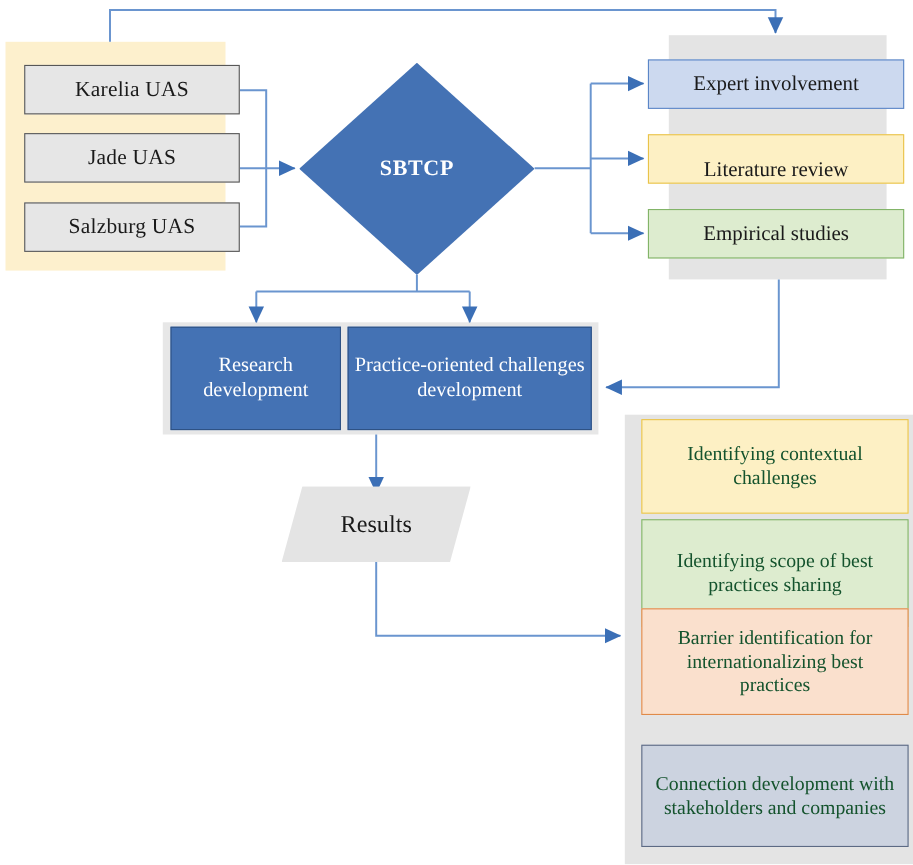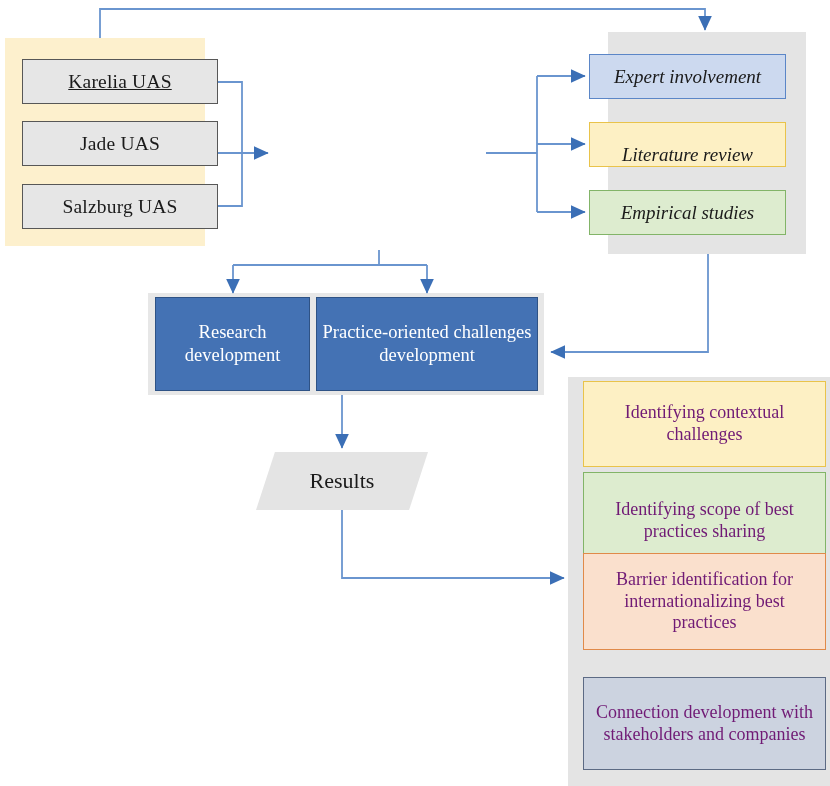--- a/index.html
+++ b/index.html
@@ -47,21 +47,21 @@
   }
 
   
   .uas-box {
     background: #e6e6e6;
     border: 1.6px solid #575757;
     font-size: 19.5px;
     color: #1a1a1a;
     letter-spacing: .2px;
   }
-  #box-karelia { left: 22px; top: 59px; width: 196px; height: 45px; text-decoration: underline; }
+  #box-karelia { left: 22px; top: 59px; width: 196px; height: 45px; }
   #box-jade    { left: 22px; top: 121px; width: 196px; height: 45px; }
   #box-salzburg{ left: 22px; top: 184px; width: 196px; height: 45px; }
 
   
   #diamond-wrap {
     position: absolute;
     left: 272px; top: 57px; width: 214px; height: 193px;
   }
   #diamond-shape {
     position: absolute; inset: 0;
@@ -75,61 +75,60 @@
     font-weight: bold;
     font-size: 20px;
     letter-spacing: .6px;
   }
 
   
   .right-box {
     font-size: 19px;
     color: #1a1a1a;
     left: 589px;
-    width: 197px;
+    width: 233px;
     height: 45px;
-    font-style: italic;
   }
   #box-expert { top: 54px; background: #ccd9ef; border: 1.4px solid #5b86c7; }
   #box-lit    { top: 122px; background: #fdf0c4; border: 1.4px solid #e9c34a; align-items: flex-end; }
   #box-emp    { top: 190px; background: #ddeccf; border: 1.4px solid #82b468; text-align: center; }
 
   
   .dev-box {
     background: #4472b4;
     border: 1.4px solid #2e5285;
     color: #ffffff;
     font-size: 18.5px;
   }
   #box-research { left: 155px; top: 297px; width: 155px; height: 94px; justify-content: flex-end; }
   #box-practice { left: 316px; top: 297px; width: 222px; height: 94px; }
 
   
   #results-wrap {
     position: absolute;
-    left: 256px; top: 452px; width: 172px; height: 58px;
+    left: 256px; top: 442px; width: 172px; height: 69px;
   }
   #results-shape {
     position: absolute; inset: 0;
     background: #e4e4e4;
     clip-path: polygon(11% 0%, 100% 0%, 89% 100%, 0% 100%);
   }
   #results-label {
     position: absolute; inset: 0;
     display: flex; align-items: center; justify-content: center;
     font-size: 22px;
     color: #1a1a1a;
   }
 
   
   .outcome-box {
     left: 583px;
     width: 243px;
     font-size: 18px;
-    color: #701a75;
+    color: #14532d;
     padding: 0 8px;
   }
   #box-contextual { top: 381px; height: 86px; background: #fdf0c4; border: 1.4px solid #e9c34a; }
   #box-scope      { top: 472px; height: 98px; background: #ddeccf; border: 1.4px solid #82b468; }
   #box-barrier    { top: 553px; height: 97px; background: #fae0cd; border: 1.4px solid #e08a49; }
   #box-connection { top: 677px; height: 93px; background: #ccd3e0; border: 1.4px solid #5c6a84; }
 
   #wires { position: absolute; left: 0; top: 0; width: 830px; height: 786px; pointer-events: none; }
 </style>
 </head>
@@ -181,20 +180,24 @@
   <div class="node uas-box" id="box-karelia">
     <span>Karelia  UAS</span>
   </div>
   <div class="node uas-box" id="box-jade">
     <span>Jade UAS</span>
   </div>
   <div class="node uas-box" id="box-salzburg">
     <span>Salzburg UAS</span>
   </div>
 
+  <div id="diamond-wrap">
+    <div id="diamond-shape"></div>
+    <div id="diamond-label">SBTCP</div>
+  </div>
 
   <div class="node right-box" id="box-expert">
     <span>Expert involvement</span>
   </div>
   <div class="node right-box" id="box-lit">
     <span>Literature  review</span>
   </div>
   <div class="node right-box" id="box-emp">
     <span>Empirical  studies</span>
   </div>

